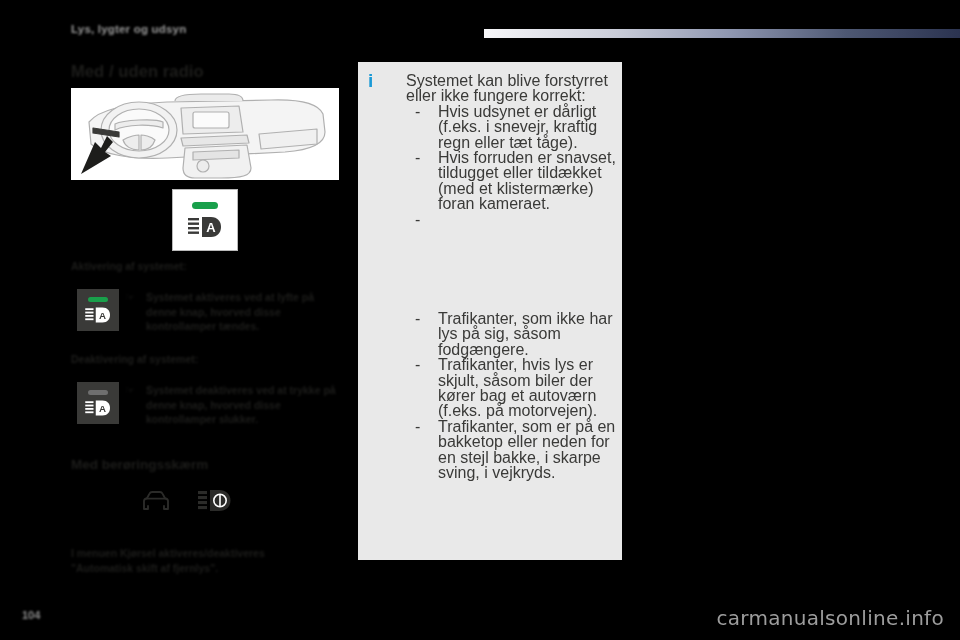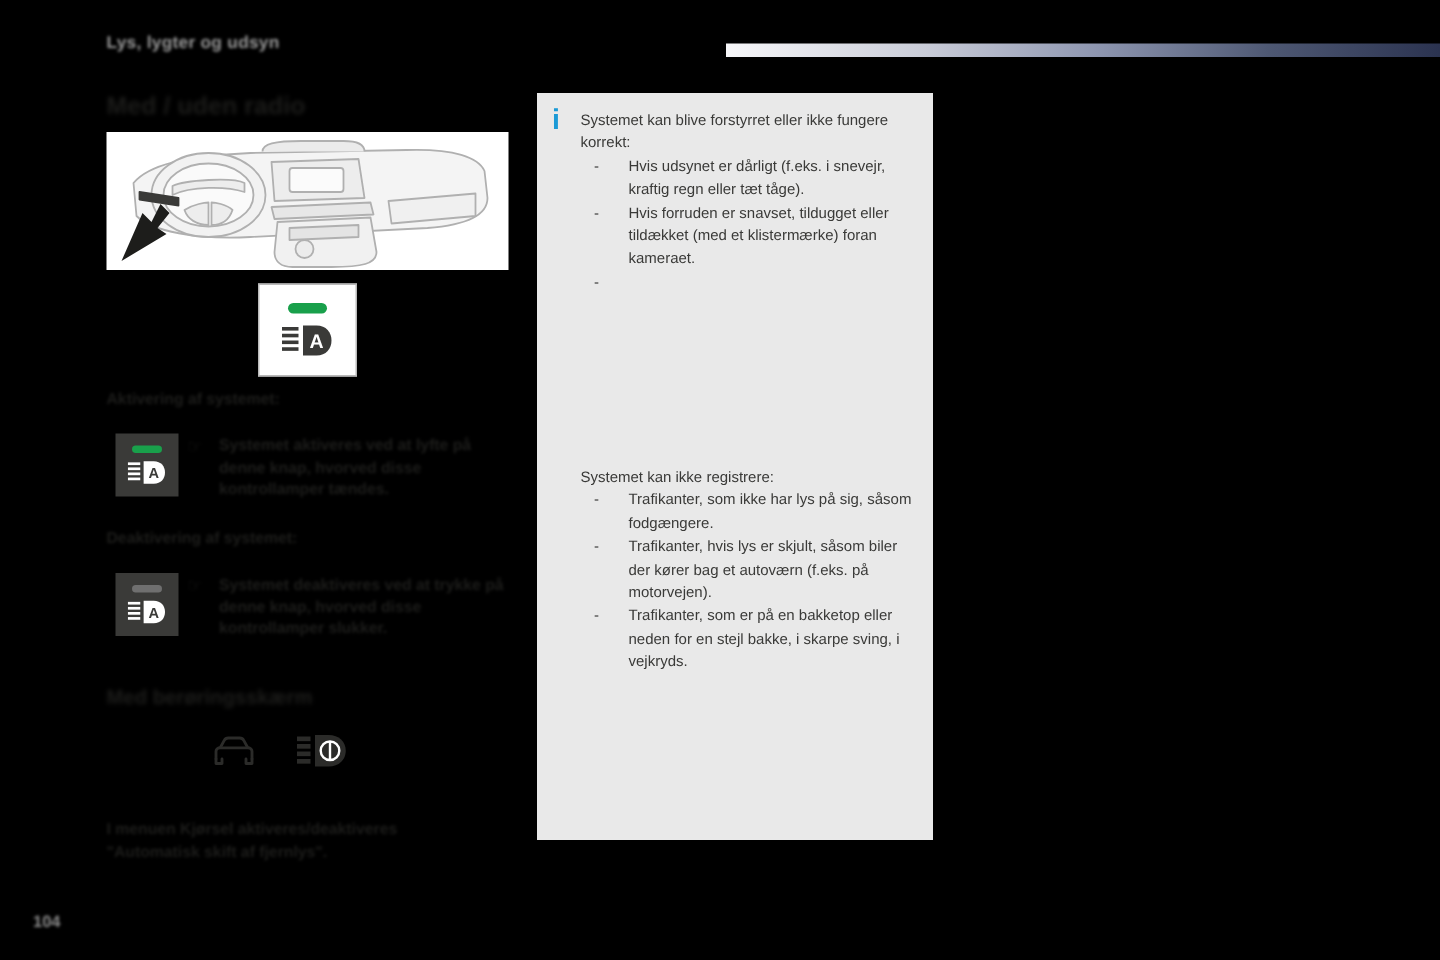--- a/index.html
+++ b/index.html
@@ -203,23 +203,23 @@
     top: 9px;
     width: 6px;
     font-size: 19px;
     font-weight: bold;
     line-height: 19px;
     color: #1b9ad6;
     font-family: "Liberation Sans", sans-serif;
   }
   .info-block {
     position: absolute;
-    left: 29px;
+    left: 48px;
     width: 222px;
-    font-size: 10px;
+    font-size: 16px;
     line-height: 15.4px;
     color: #3a3a38;
   }
   #info-block-1 { top: 11px; }
   #info-block-2 { top: 249px; }
 
   .info-line { white-space: normal; }
 
   .dash-list { margin: 0; padding: 0; list-style: none; }
   .dash-list li {
@@ -383,25 +383,25 @@
     <div class="info-block" id="info-block-1">
       <div class="info-line">Systemet kan blive forstyrret eller ikke fungere korrekt:</div>
       <ul class="dash-list">
         <li><span class="dash">-</span><span>Hvis udsynet er dårligt (f.eks. i snevejr, kraftig regn eller tæt tåge).</span></li>
         <li><span class="dash">-</span><span>Hvis forruden er snavset, tildugget eller tildækket (med et klistermærke) foran kameraet.</span></li>
         <li><span class="dash">-</span></li>
       </ul>
     </div>
 
     <div class="info-block" id="info-block-2">
-      <div class="info-line">Systemet kan ikke registrere:</div>
       <ul class="dash-list">
         <li><span class="dash">-</span><span>Trafikanter, som ikke har lys på sig, såsom fodgængere.</span></li>
         <li><span class="dash">-</span><span>Trafikanter, hvis lys er skjult, såsom biler der kører bag et autoværn (f.eks. på motorvejen).</span></li>
         <li><span class="dash">-</span><span>Trafikanter, som er på en bakketop eller neden for en stejl bakke, i skarpe sving, i vejkryds.</span></li>
       </ul>
     </div>
   </div>
 
   <div class="folio">104</div>
 
+  <div class="watermark">carmanualsonline.info</div>
 
 </div>
 
 </body></html>

